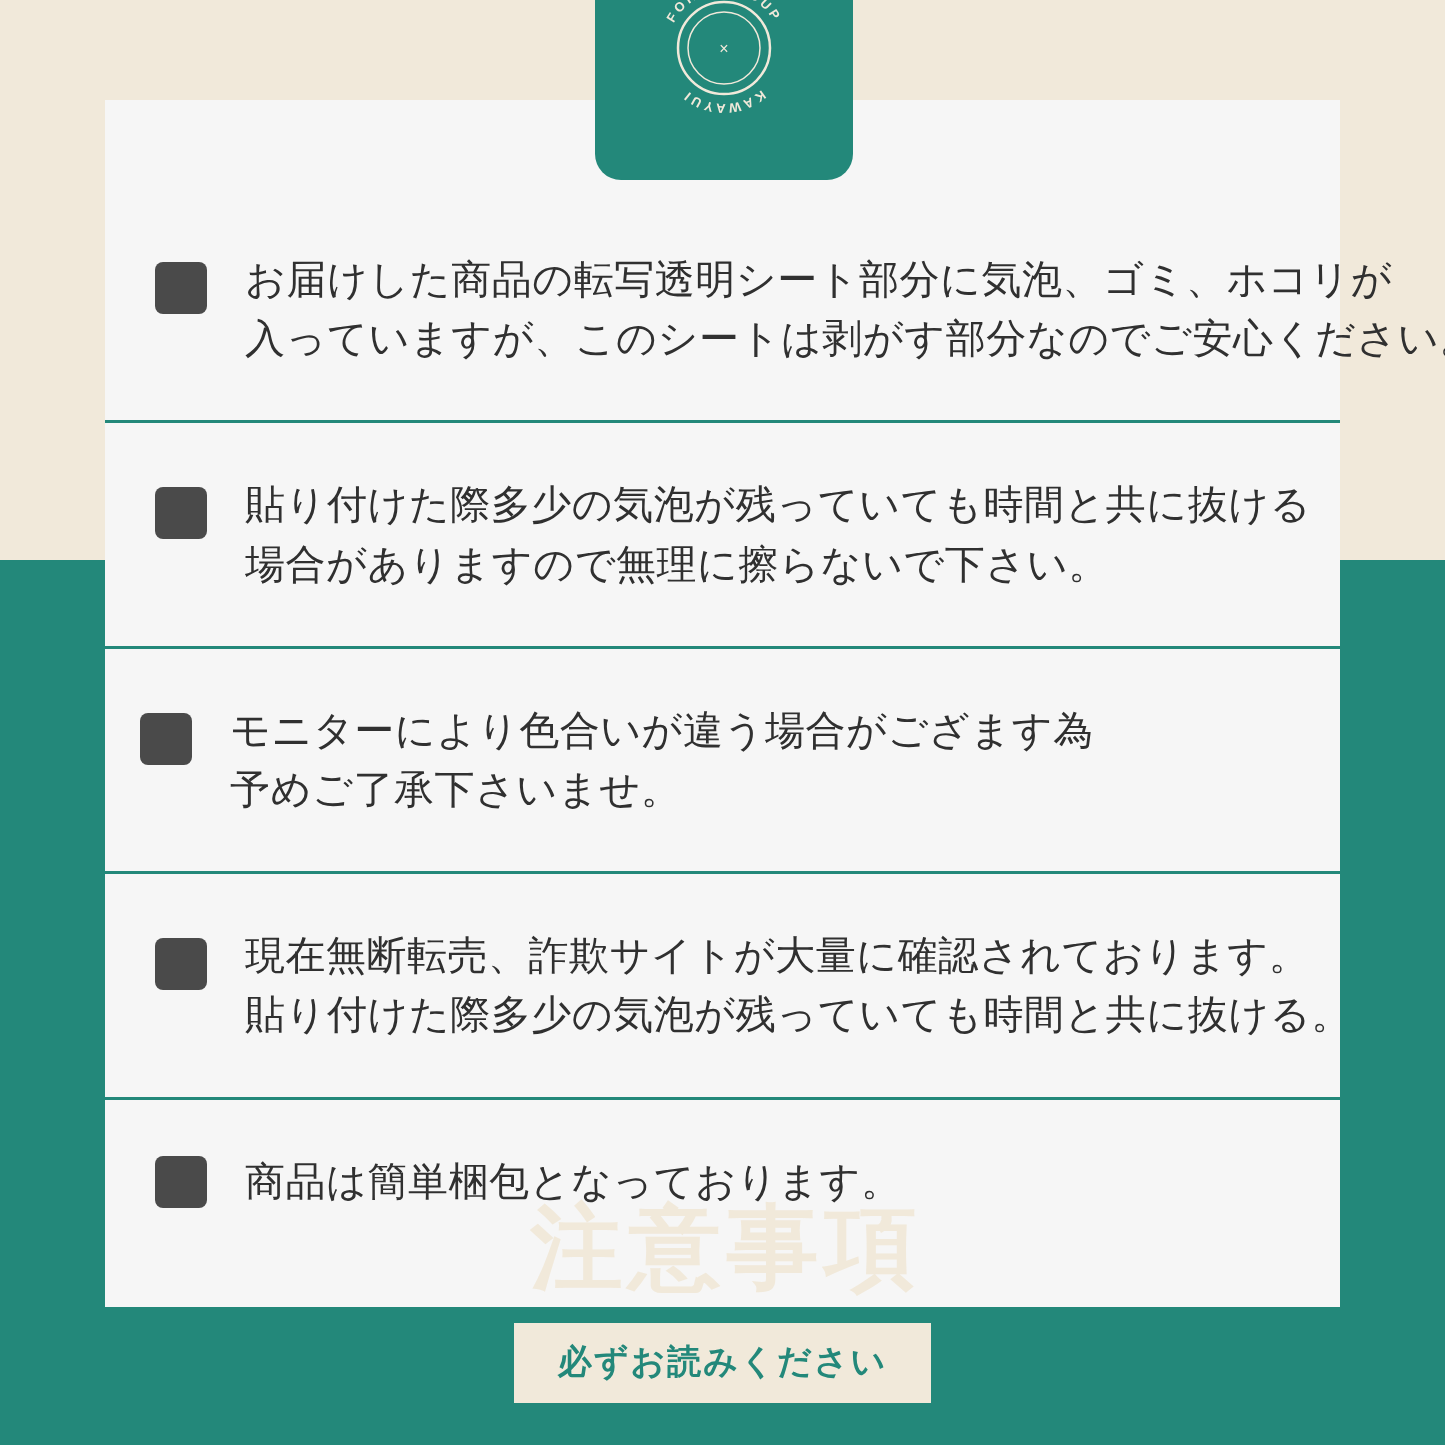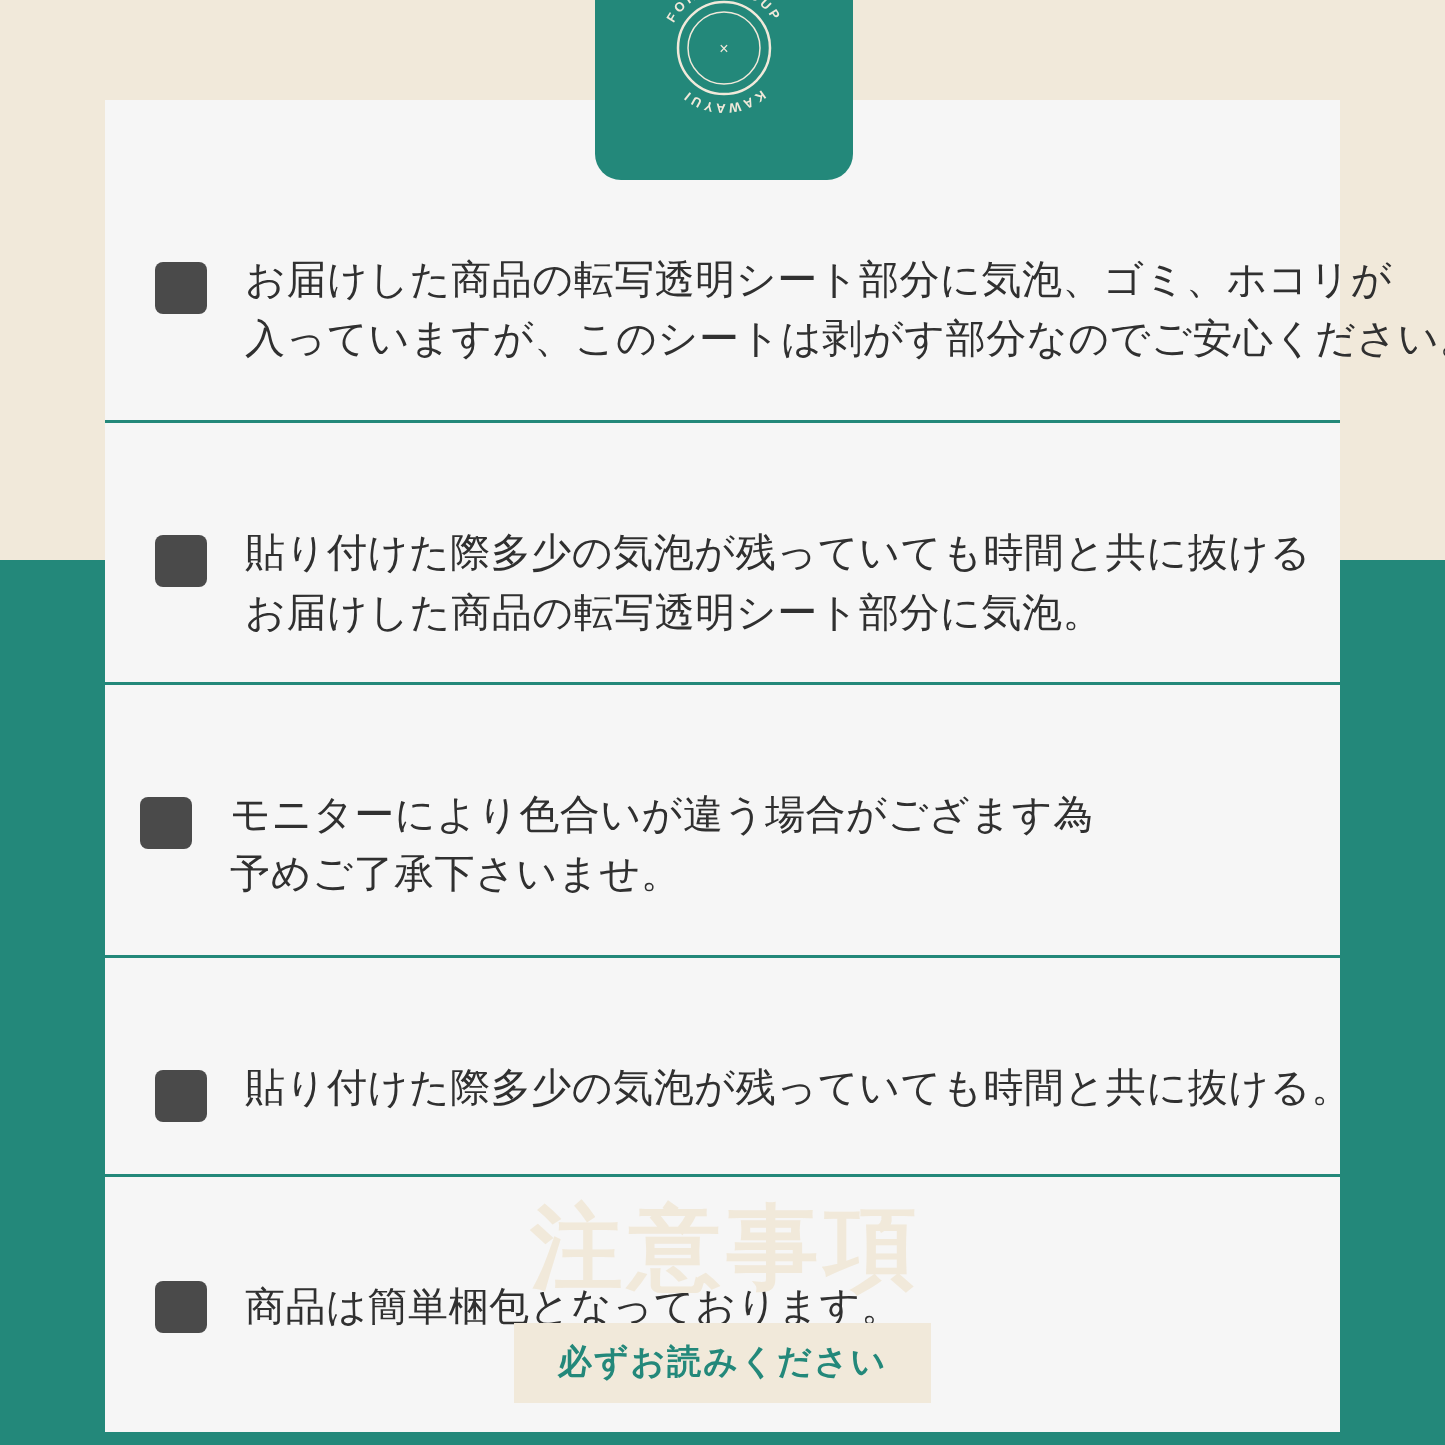--- a/index.html
+++ b/index.html
@@ -57,35 +57,34 @@
     left: 105px;
     top: 100px;
     width: 1235px;
     background: #f6f6f6;
     z-index: 3;
     padding-bottom: 0;
   }
   .rows {
     display: flex;
     flex-direction: column;
-    gap: 48px;
   }
   .row {
     display: flex;
     align-items: flex-start;
     padding: 0 40px 0 50px;
     border-bottom: 3px solid #23887a;
     box-sizing: border-box;
   }
   .row:last-child {
     border-bottom: none;
     border-radius: 14px;
   }
   .row-0 { padding-top: 150px; padding-bottom: 52px; }
-  .row-1 { padding-top: 52px; padding-bottom: 40px; }
+  .row-1 { padding-top: 52px; padding-bottom: 52px; }
   .row-2 { padding-top: 52px; padding-bottom: 52px; padding-left: 35px; }
   .row-3 { padding-top: 52px; padding-bottom: 52px; }
   .row-4 { padding-top: 52px; padding-bottom: 96px; }
 
   .bullet {
     flex: 0 0 auto;
     width: 52px;
     height: 52px;
     background: #4a4a4a;
     border-radius: 8px;
@@ -170,35 +169,36 @@
         <div class="lines">
           <div class="line">お届けした商品の転写透明シート部分に気泡、ゴミ、ホコリが</div>
           <div class="line">入っていますが、このシートは剥がす部分なのでご安心ください。</div>
         </div>
       </div>
 
       <div class="row row-1">
         <div class="bullet"></div>
         <div class="lines">
           <div class="line">貼り付けた際多少の気泡が残っていても時間と共に抜ける</div>
-          <div class="line">お届けした商品の転写透明シート部分に気泡。</div>
+          <div class="line">場合がありますので無理に擦らないで下さい。</div>
         </div>
       </div>
 
       <div class="row row-2">
         <div class="bullet"></div>
         <div class="lines">
           <div class="line">モニターにより色合いが違う場合がござます為</div>
           <div class="line">予めご了承下さいませ。</div>
         </div>
       </div>
 
       <div class="row row-3">
         <div class="bullet"></div>
         <div class="lines">
+          <div class="line">現在無断転売、詐欺サイトが大量に確認されております。</div>
           <div class="line">貼り付けた際多少の気泡が残っていても時間と共に抜ける。</div>
         </div>
       </div>
 
       <div class="row row-4">
         <div class="bullet"></div>
         <div class="lines">
           <div class="line">商品は簡単梱包となっております。</div>
         </div>
       </div>

